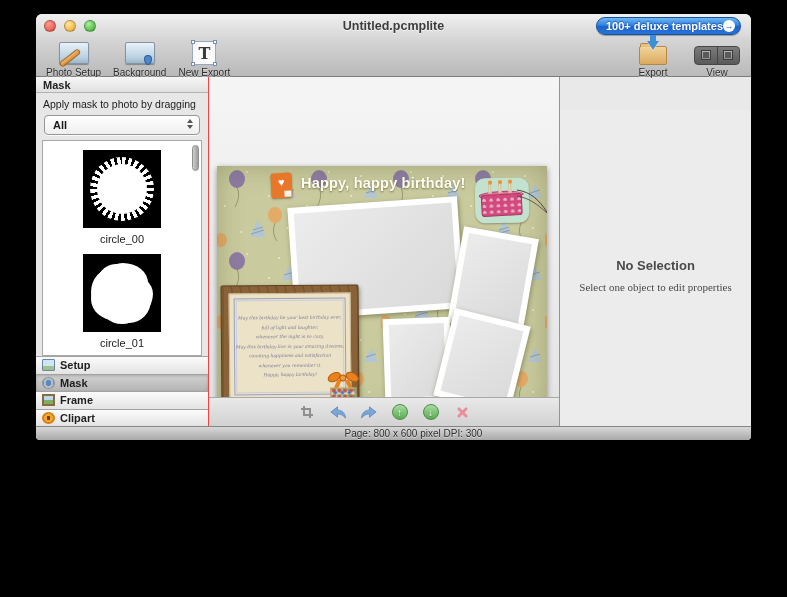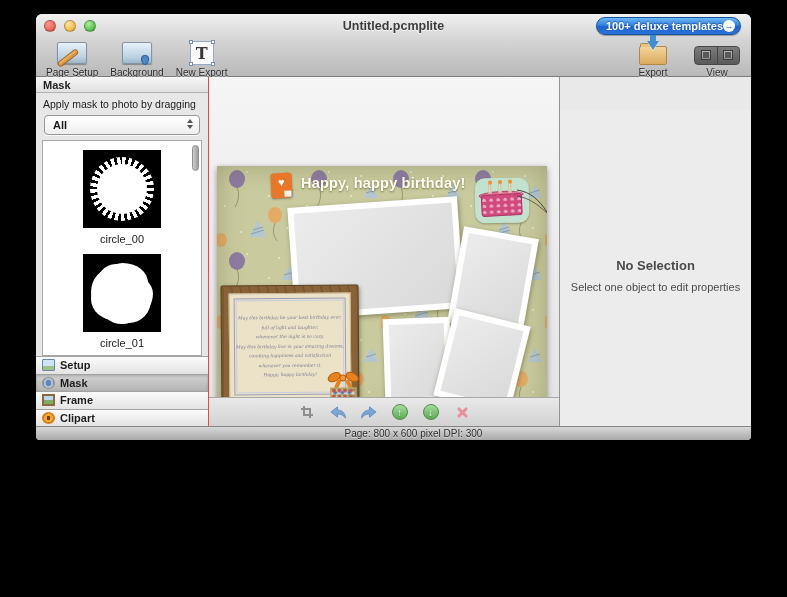--- a/index.html
+++ b/index.html
@@ -168,21 +168,21 @@
     background:linear-gradient(180deg,#a6dca0,#5cab54); color:#fff; font-size:10px; font-weight:bold;
     display:flex; align-items:center; justify-content:center; text-shadow:0 1px 1px rgba(0,60,0,0.4); }
   .x-ic { position:relative; width:13px; height:13px; }
   .x-ic .s { position:absolute; left:5.5px; top:0; width:3px; height:13px; border-radius:2px; background:#e8909a; }
   .x-ic .s1 { transform:rotate(45deg); } .x-ic .s2 { transform:rotate(-45deg); }
 
   
   .inspector { position:relative; width:191px; background:#ececec;margin-top:33px; }
   .insp-block { position:absolute; left:0; right:0; top:148px; text-align:center; }
   .insp-title { font-size:13px; font-weight:bold; color:#4a4a4a; }
-  .insp-sub { margin-top:8px; font-size:11px; color:#4a4a4a; }
+  .insp-sub { margin-top:8px; font-size:11px; color:#4a4a4a;font-family:Liberation Serif, serif; }
 
   
   .statusbar { position:absolute; left:0; right:0; bottom:0; height:14px; line-height:13px;
     background:linear-gradient(180deg,#d8d8d8,#a9a9a9); border-top:1px solid #858585;
     text-align:center; font-size:10px; color:#2e2e2e; text-shadow:0 1px 0 rgba(255,255,255,0.5);padding-left:40px; }
 </style>
 </head>
 <body>
 
 <div id="stage">
@@ -202,21 +202,21 @@
     </div>
 
     <div class="toolbar">
       <div class="toolgroup left">
         <div class="toolbtn">
           <div class="ic">
               <div class="slide-ic">
                 <div class="marker"></div>
               </div>
             </div>
-          <div class="lbl">Page Setup</div>
+          <div class="lbl">Photo Setup</div>
         </div>
         <div class="toolbtn">
           <div class="ic">
               <div class="slide-ic">
                 <div class="droplet"></div>
               </div>
             </div>
           <div class="lbl">Background</div>
         </div>
         <div class="toolbtn">

